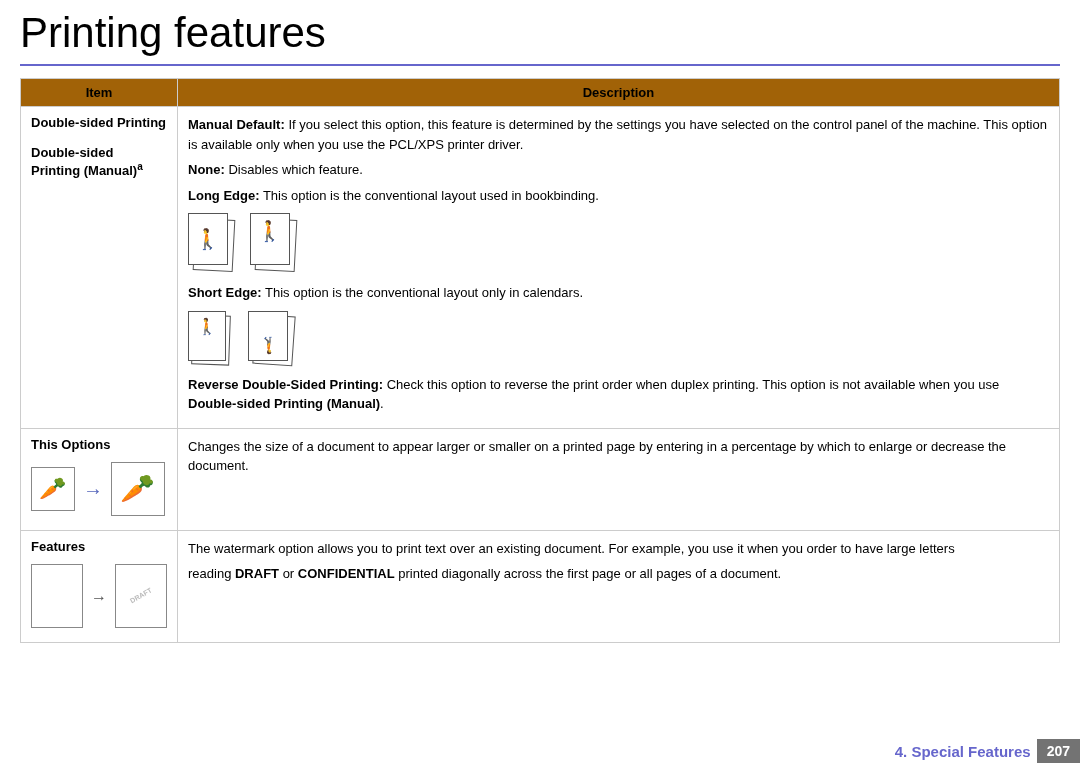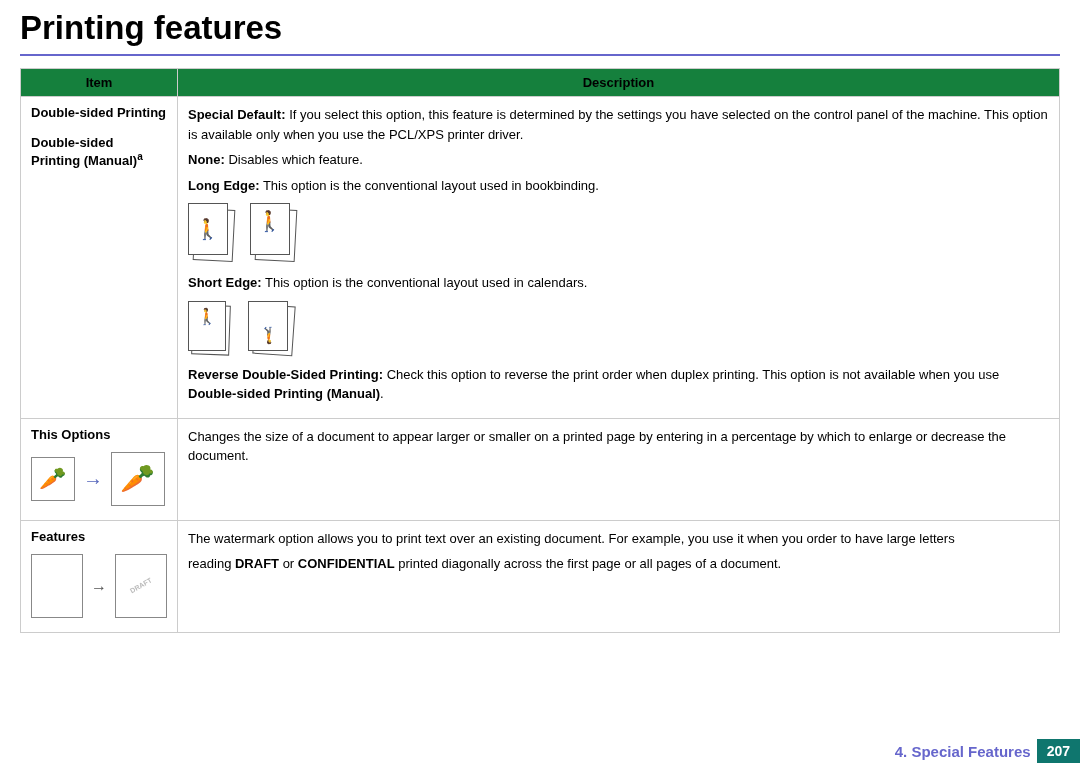--- a/index.html
+++ b/index.html
@@ -11,40 +11,40 @@
       width: 1080px;
       min-height: 763px;
       position: relative;
     }
 
     .page-container {
       padding: 10px 20px 40px 20px;
     }
 
     .page-title {
-      font-size: 33px;
-      font-weight: 700;
+      font-size: 42px;
+      font-weight: 400;
       color: #000;
       margin-bottom: 8px;
       line-height: 1.1;
     }
 
     .title-border {
       border-top: 2px solid #6666cc;
       margin-bottom: 12px;
     }
 
     .main-table {
       width: 100%;
       border-collapse: collapse;
       border: 1px solid #ccc;
     }
 
     .main-table th {
-      background: #15803d;
+      background: #a16207;
       font-weight: bold;
       padding: 6px 10px;
       border: 1px solid #ccc;
       text-align: center;
       font-size: 13px;
     }
 
     .main-table td {
       border: 1px solid #ccc;
       padding: 8px 10px;
@@ -134,21 +134,21 @@
     }
 
     .footer-text {
       color: #6666cc;
       font-size: 15px;
       font-weight: bold;
       padding-right: 6px;
     }
 
     .footer-num {
-      background: #0f766e;
+      background: #737373;
       color: #fff;
       font-size: 14px;
       font-weight: bold;
       padding: 4px 10px;
       min-width: 36px;
       text-align: center;
     }
 
     
     .duplex-illustration {
@@ -186,21 +186,21 @@
         <td class="item-cell">
           <span><strong>Double-sided
 Printing</strong></span>
           <br><br>
           <span>
             <strong>Double-sided<br>Printing (Manual)</strong><span class="superscript">a</span>
           </span>
         </td>
         <td class="desc-cell">
           <p>
-            <span class="bold">Special Default:</span><span> If you select this option, this feature is determined by the settings you have selected on the control panel of the machine. This option is available only when you use the PCL/XPS printer driver.</span>
+            <span class="bold">Manual Default:</span><span> If you select this option, this feature is determined by the settings you have selected on the control panel of the machine. This option is available only when you use the PCL/XPS printer driver.</span>
           </p>
           <p>
             <span class="bold">None:</span><span> Disables which feature.</span>
           </p>
           <p>
             <span class="bold">Long Edge:</span><span> This option is the conventional layout used in bookbinding.</span>
           </p>
 
           <div class="duplex-illustration">
 
@@ -213,21 +213,21 @@
 
             <div style="position:relative; width:50px; height:62px; margin-left:8px;">
               <div style="position:absolute; width:40px; height:52px; border:1.5px solid #555; background:#fff; top:6px; left:6px; transform:rotate(3deg);"></div>
               <div style="position:absolute; width:40px; height:52px; border:1.5px solid #555; background:#fff; top:0; left:0; display:flex; align-items:flex-start; justify-content:center; padding-top:2px;">
                 <span style="font-size:20px;">🚶</span>
               </div>
             </div>
           </div>
 
           <p>
-            <span class="bold">Short Edge:</span><span> This option is the conventional layout used in calendars.</span>
+            <span class="bold">Short Edge:</span><span> This option is the conventional layout only in calendars.</span>
           </p>
 
           <div class="short-edge-illustration">
             <div style="position:relative; width:44px; height:56px;">
               <div style="position:absolute; width:38px; height:50px; border:1.5px solid #555; background:#fff; top:4px; left:4px; transform:rotate(2deg);"></div>
               <div style="position:absolute; width:38px; height:50px; border:1.5px solid #555; background:#fff; top:0; left:0; display:flex; align-items:flex-start; justify-content:center; padding-top:3px;">
                 <span style="font-size:16px;">🚶</span>
               </div>
             </div>
             <div style="position:relative; width:50px; height:56px; margin-left:8px;">

